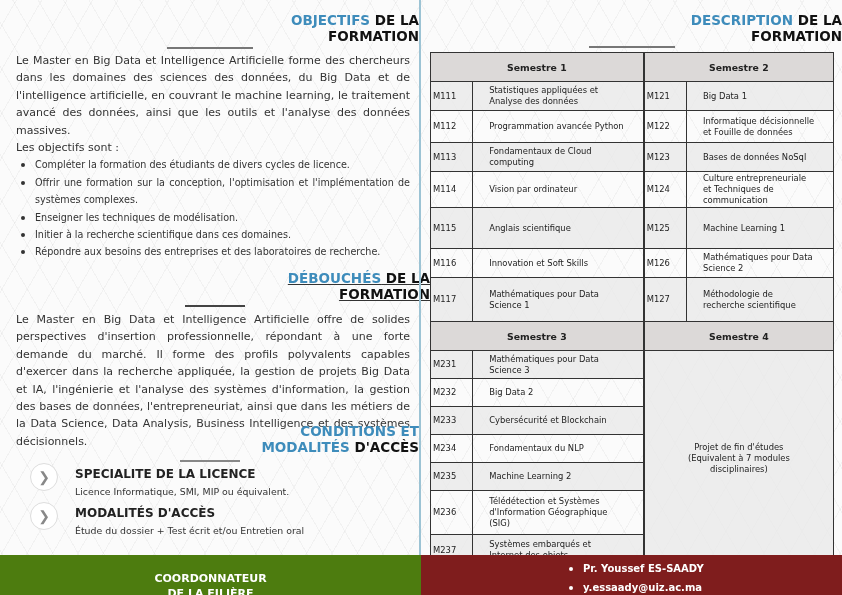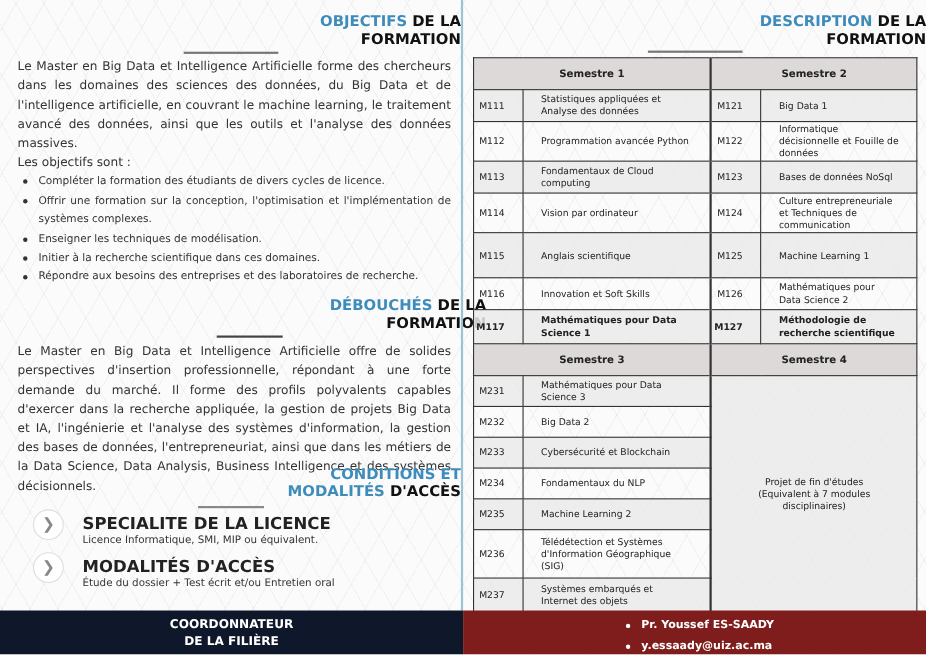--- a/index.html
+++ b/index.html
@@ -52,21 +52,21 @@
     background: #333;
   }
 
   .cond-item { position: absolute; left: 30px; width: 380px; height: 36px; }
   .chev-circle {
     position: absolute; left: 0; top: 0;
     width: 28px; height: 28px; border-radius: 50%;
     border: 1px solid #ddd; background: #fff;
     color: #888; font-size: 14px; line-height: 26px; text-align: center;
   }
-  .cond-head { position: absolute; left: 45px; top: 4px; font-weight: bold; font-size: 15px; color: #222; }
+  .cond-head { position: absolute; left: 45px; top: 4px; font-weight: bold; font-size: 12px; color: #222; }
   .cond-sub { position: absolute; left: 45px; top: 23px; font-size: 9.4px; color: #333; }
 
   table.modules {
     position: absolute; left: 9px; top: 52px; width: 404px;
     border-collapse: collapse;
     font-size: 8.4px;
     color: #222;
     border: 1.5px solid #333;
   }
   table.modules td, table.modules th {
@@ -83,22 +83,22 @@
     text-align: center;
   }
   table.modules td.code { width: 30px; padding-left: 2px; text-align: right; }
   table.modules td.name { width: 171px; }
   table.modules tr.shade td { background: rgba(234,234,234,0.85); }
   table.modules td.pfe { text-align: center; background: transparent; }
   .sep-col { border-left: 2px solid #333 !important; }
 
   .footer-left {
     position: absolute; left: 0; top: 555px; width: 421px; height: 40px;
-    background: #0f172a; color: #fff; text-align: center;
-    font-weight: bold; font-size: 11px; line-height: 15px; padding-top: 5px;
+    background: #4d7c0f; color: #fff; text-align: center;
+    font-weight: bold; font-size: 11px; line-height: 15px; padding-top: 16px;
   }
   .footer-right {
     position: absolute; left: 421px; top: 555px; width: 421px; height: 40px;
     background: #7f1d1d; color: #fff;
   }
   .footer-right ul { list-style: none; position: absolute; left: 148px; top: 4px; }
   .footer-right li { font-weight: bold; font-size: 10px; line-height: 19px; padding-left: 14px; position: relative; }
   .footer-right li::before {
     content: ""; position: absolute; left: 0; top: 8px;
     width: 4px; height: 4px; border-radius: 50%; background: #fff;
@@ -124,21 +124,21 @@
       <p class="para">Les objectifs sont :</p>
       <ul class="bullets">
         <li>Compléter la formation des étudiants de divers cycles de licence.</li>
         <li>Offrir une formation sur la conception, l'optimisation et l'implémentation de systèmes complexes.</li>
         <li>Enseigner les techniques de modélisation.</li>
         <li>Initier à la recherche scientifique dans ces domaines.</li>
         <li>Répondre aux besoins des entreprises et des laboratoires de recherche.</li>
       </ul>
     </div>
 
-    <div style="position:absolute; left:12px; top:270px; width:430px;">
+    <div style="position:absolute; left:0; top:270px; width:430px;text-decoration:underline;">
       <div class="title">
         <span class="accent">DÉBOUCHÉS</span><span> DE LA</span><br>
         <span>FORMATION</span>
       </div>
       <div class="title-rule" style="width:60px; background:#444;"></div>
     </div>
 
     <div style="position:absolute; left:16px; top:311px; width:394px;">
       <p class="para">Le Master en Big Data et Intelligence Artificielle offre de solides perspectives d'insertion professionnelle, répondant à une forte demande du marché. Il forme des profils polyvalents capables d'exercer dans la recherche appliquée, la gestion de projets Big Data et IA, l'ingénierie et l'analyse des systèmes d'information, la gestion des bases de données, l'entrepreneuriat, ainsi que dans les métiers de la Data Science, Data Analysis, Business Intelligence et des systèmes décisionnels.</p>
     </div>
@@ -210,21 +210,21 @@
         <td class="name">Anglais scientifique</td>
         <td class="code sep-col">M125</td>
         <td>Machine Learning 1</td>
       </tr>
       <tr style="height:29px;">
         <td class="code">M116</td>
         <td class="name">Innovation et Soft Skills</td>
         <td class="code sep-col">M126</td>
         <td>Mathématiques pour Data Science 2</td>
       </tr>
-      <tr class="shade" style="height:31px;font-weight:bold;">
+      <tr class="shade" style="height:44px;">
         <td class="code">M117</td>
         <td class="name">Mathématiques pour Data Science 1</td>
         <td class="code sep-col">M127</td>
         <td>Méthodologie de recherche scientifique</td>
       </tr>
       <tr>
         <th colspan="2">Semestre 3</th>
         <th colspan="2" class="sep-col">Semestre 4</th>
       </tr>
       <tr class="shade" style="height:28px;">

